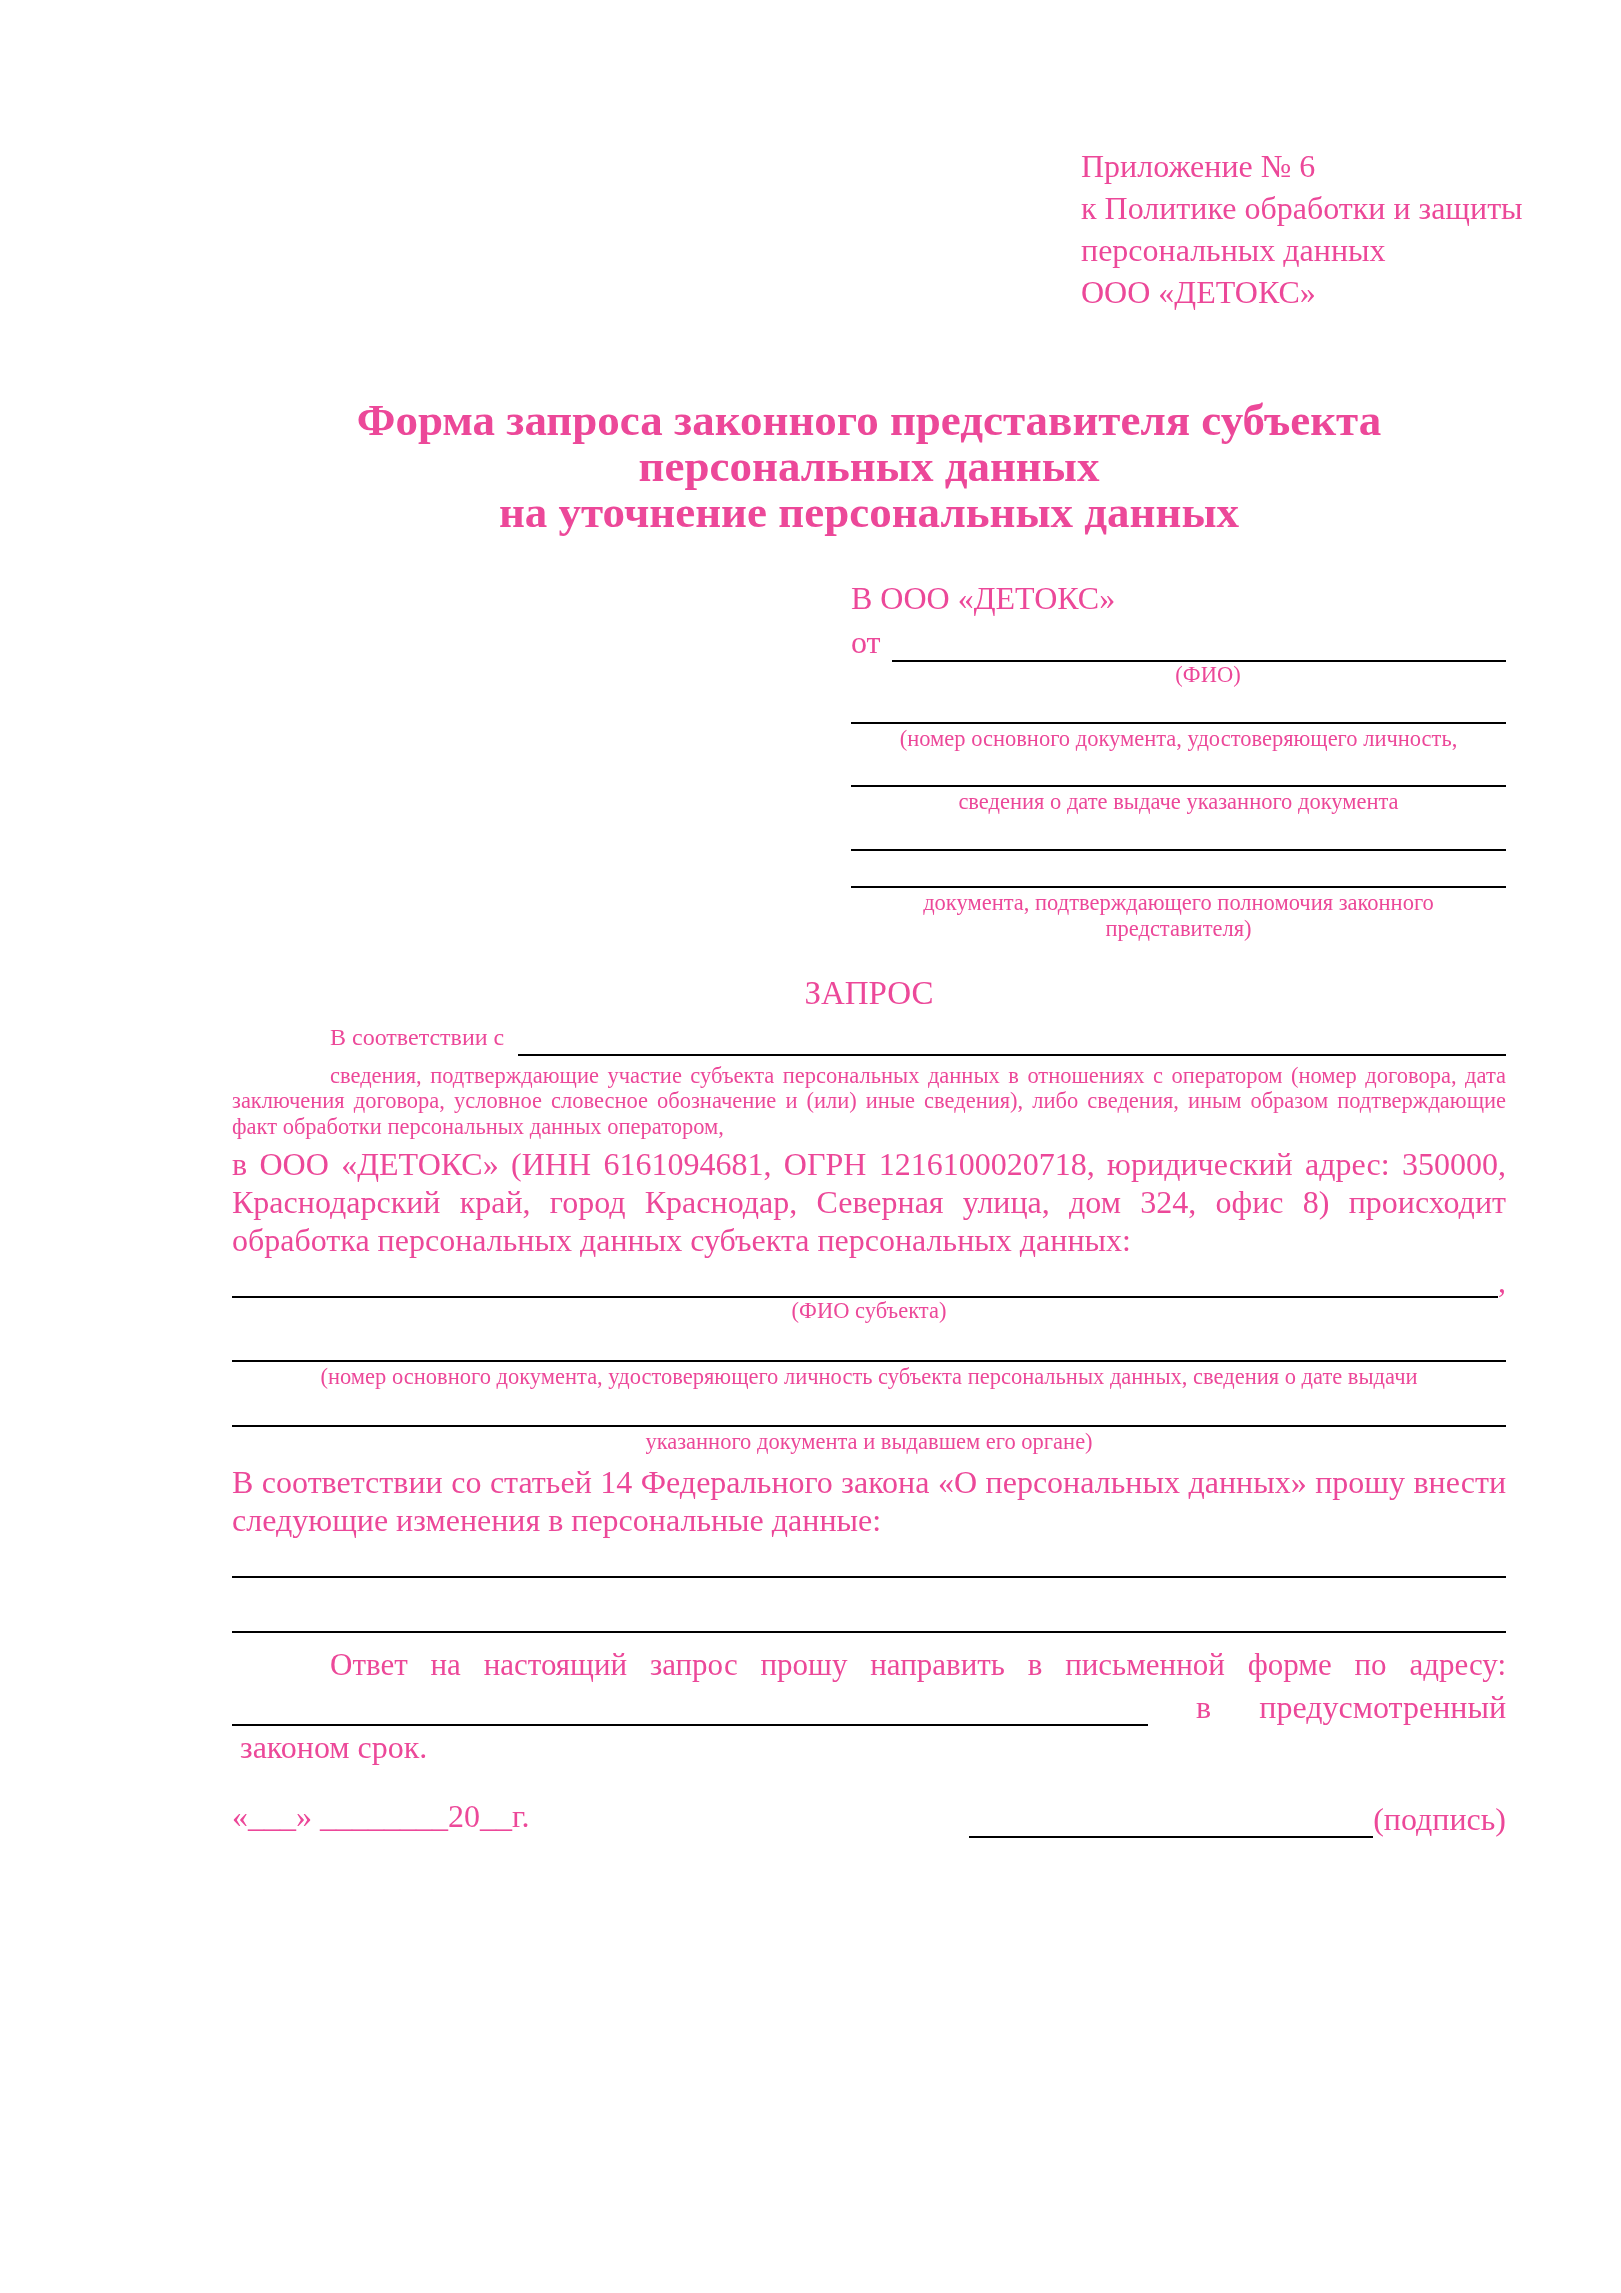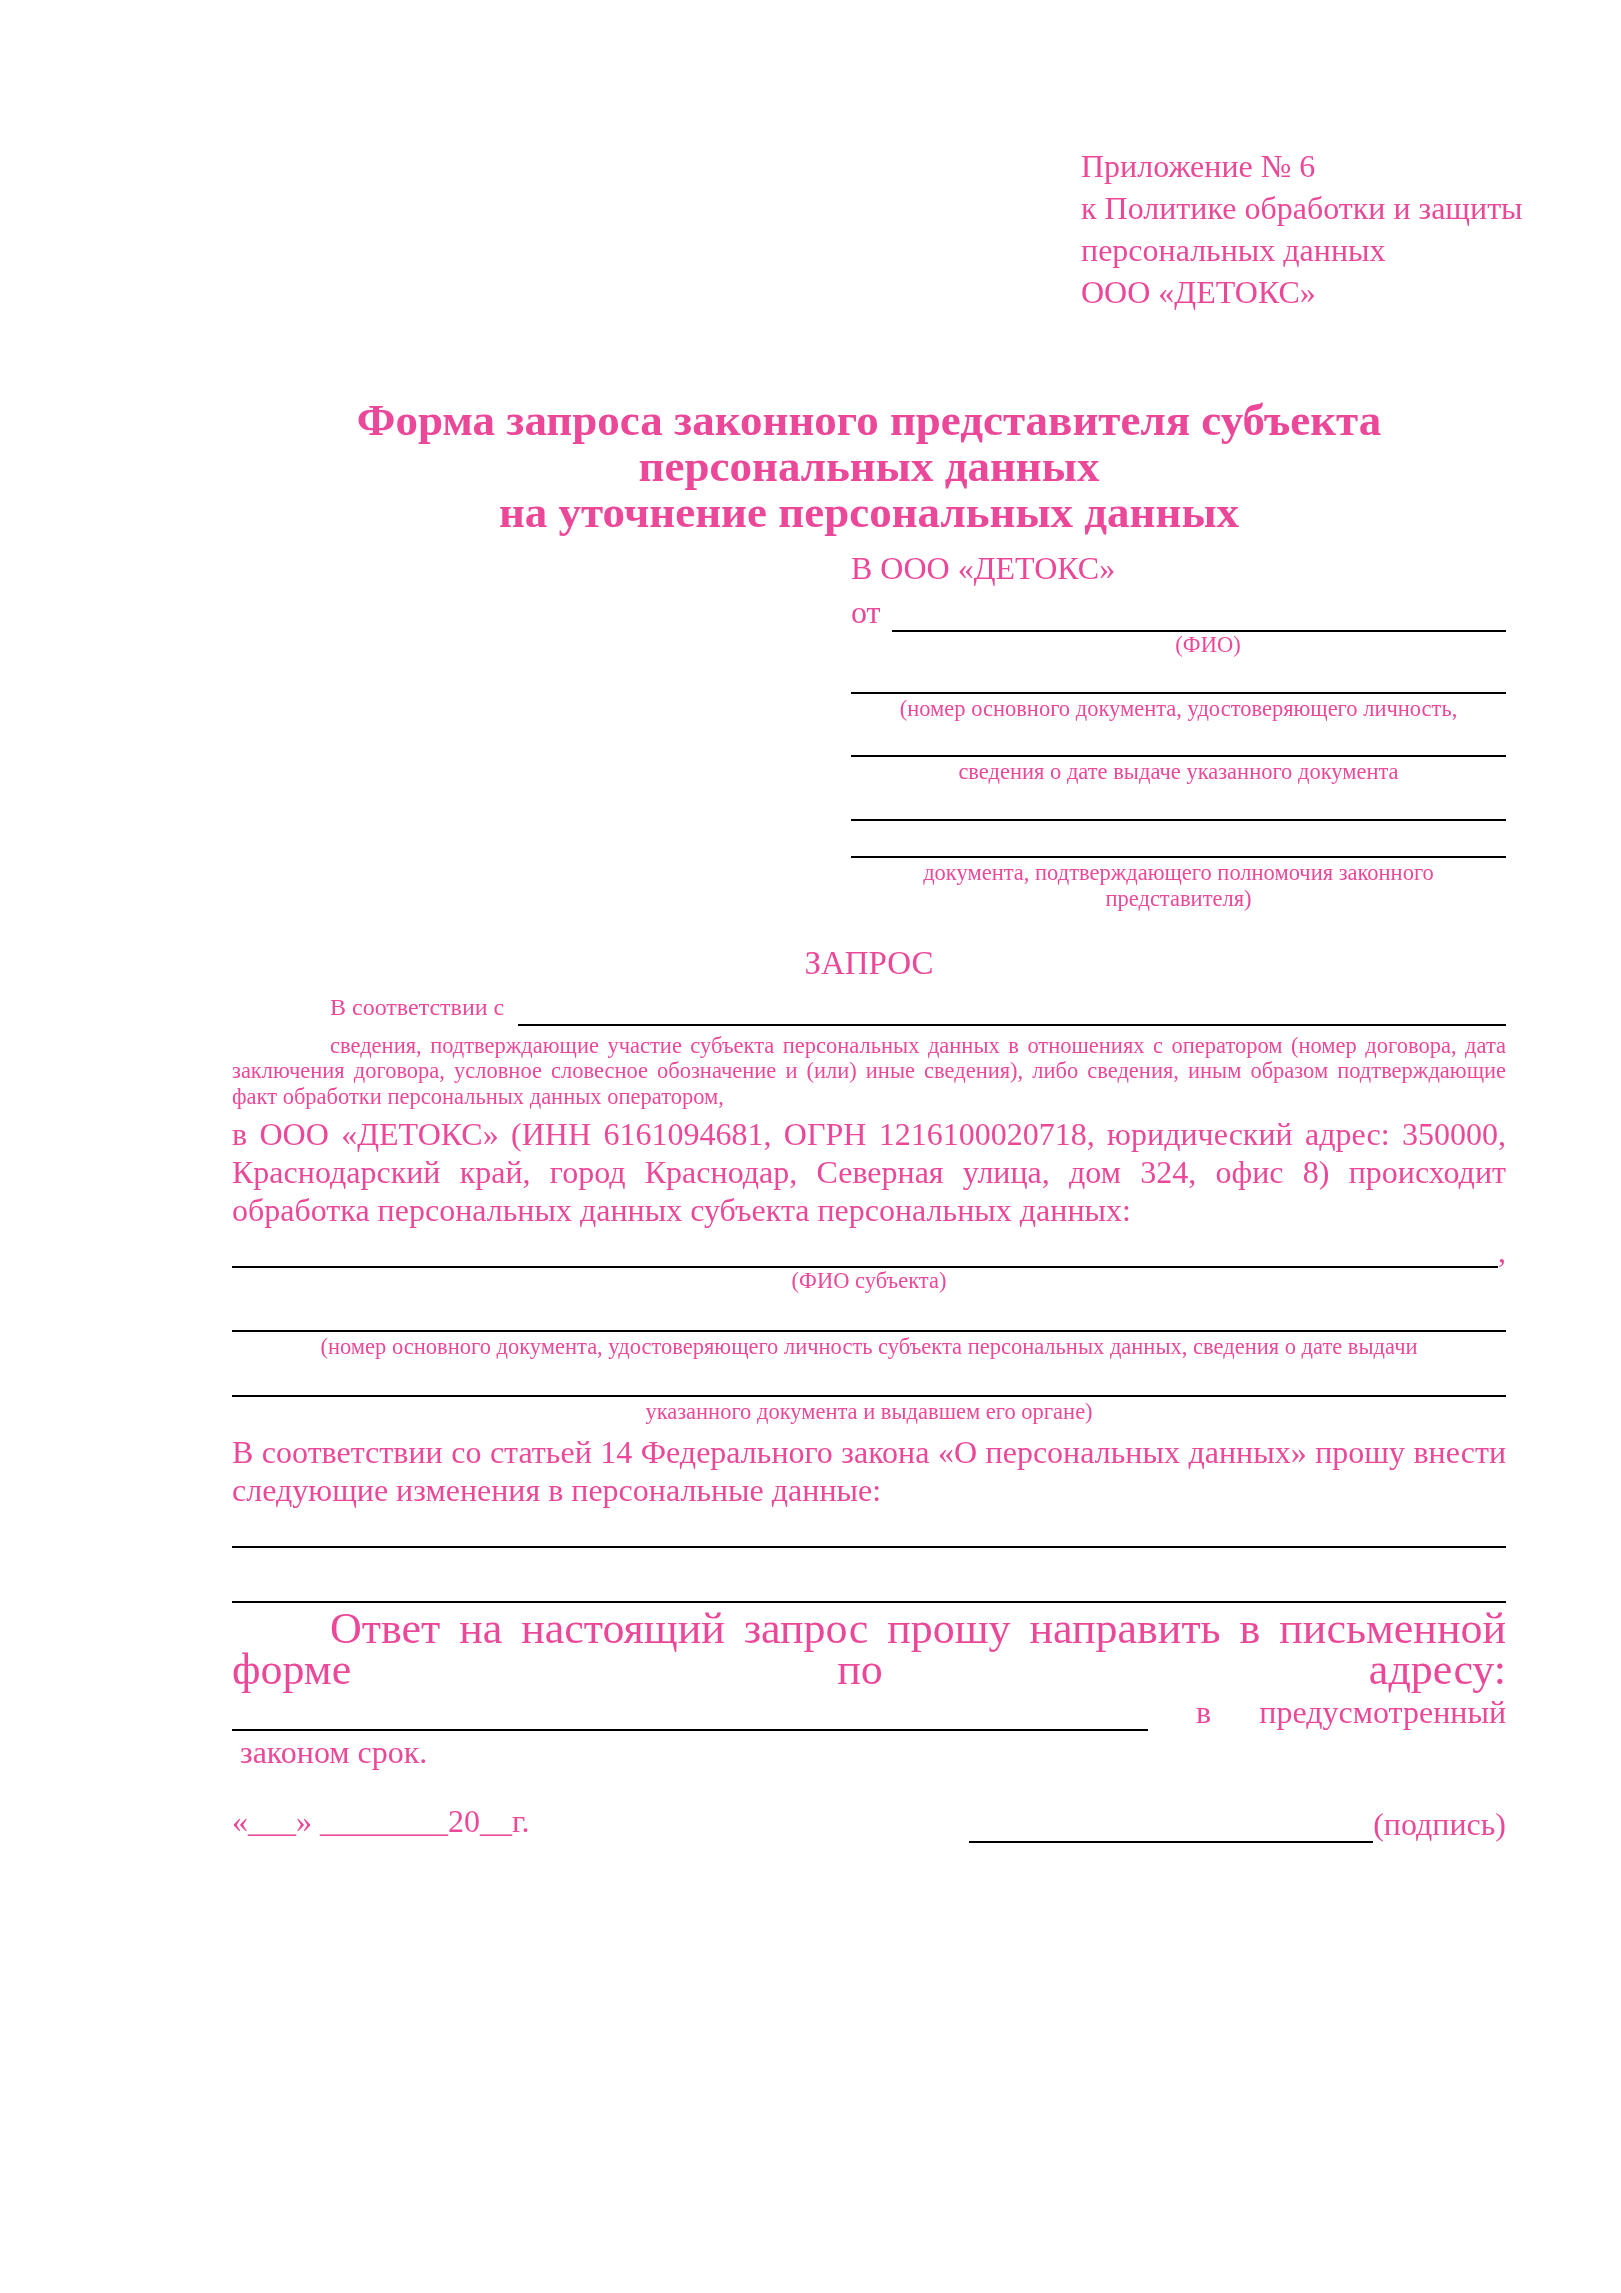--- a/index.html
+++ b/index.html
@@ -36,21 +36,21 @@
   .doc-title {
     margin-top: 84px;
     text-align: center;
     font-weight: bold;
     font-size: 45px;
     line-height: 46px;
   }
 
   
   .addressee {
-    margin-top: 11px;
+    margin-top: 41px;
     margin-left: 619px;
     width: 655px;
     font-size: 32px;
   }
   .addressee .to-line {
     line-height: 45px;
   }
   .from-row {
     display: flex;
     align-items: flex-end;
@@ -130,22 +130,22 @@
 
   .article-par { margin-top: 7.8px; }
 
   .changes-line {
     border-bottom: 2.9px solid #000;
   }
   .changes-line-1 { height: 37px; }
   .changes-line-2 { height: 53px; }
 
   .answer-first {
-    margin-top: 5px;
-    font-size: 44px;
+    margin-top: 11px;
+    font-size: 31px;
     line-height: 41px;
     text-indent: 98px;
     text-align: justify;
     text-align-last: justify;
   }
   .answer-second {
     display: flex;
     align-items: flex-end;
     justify-content: space-between;
     height: 41px;

